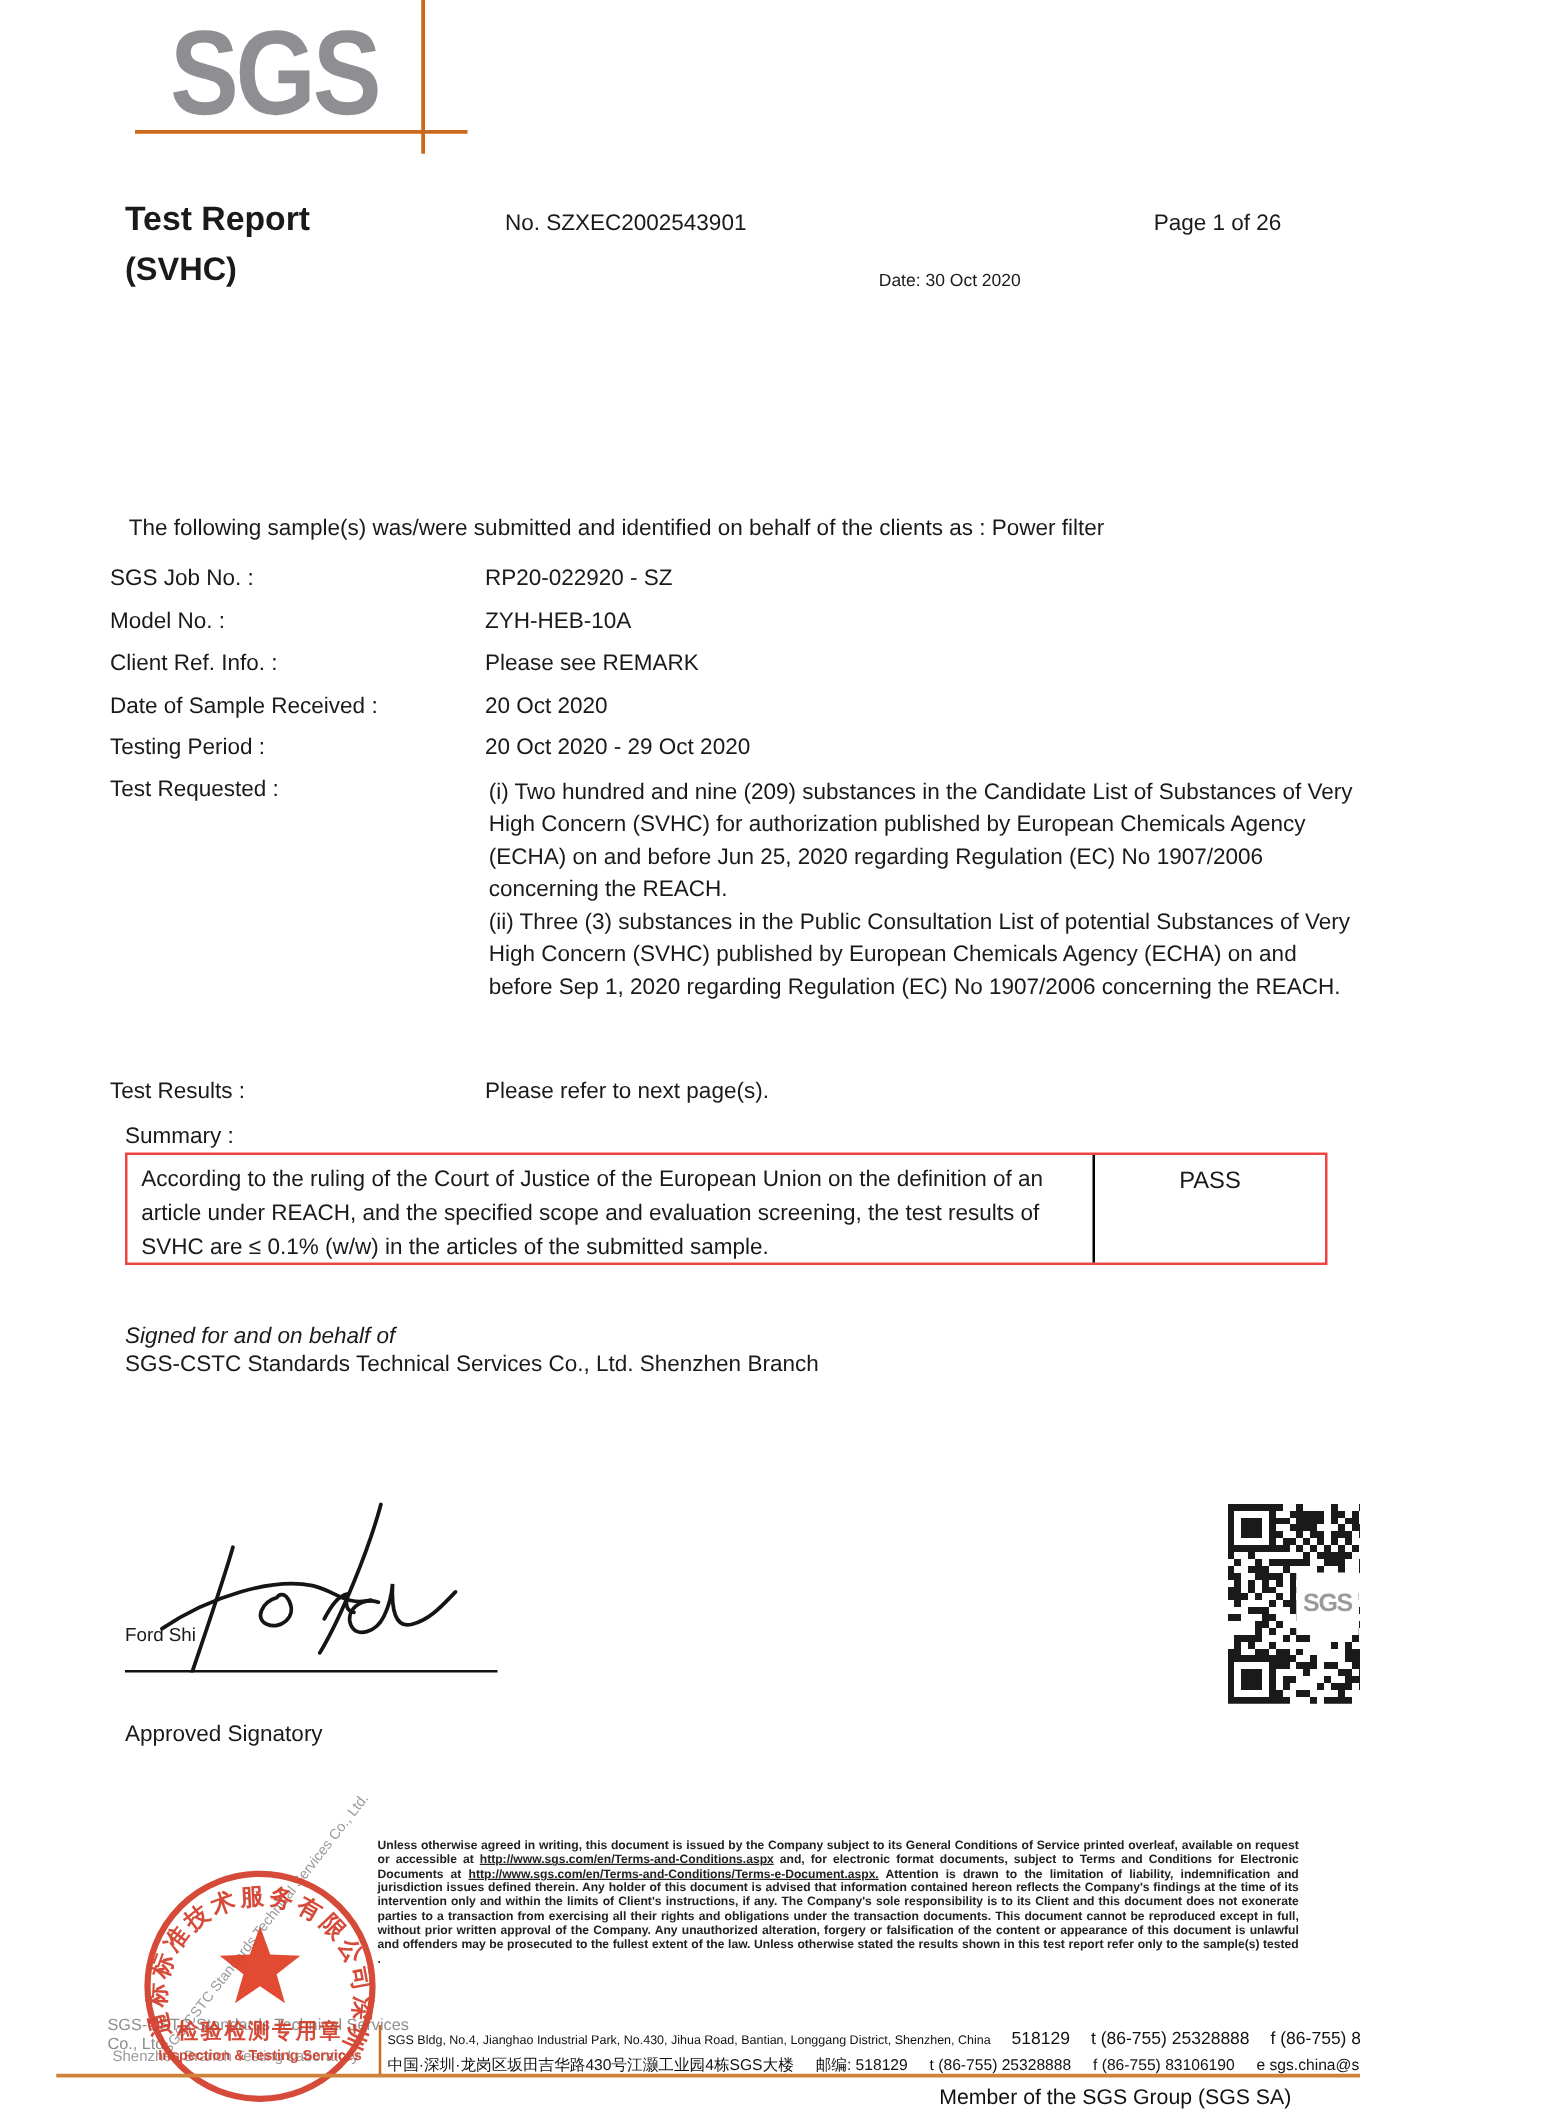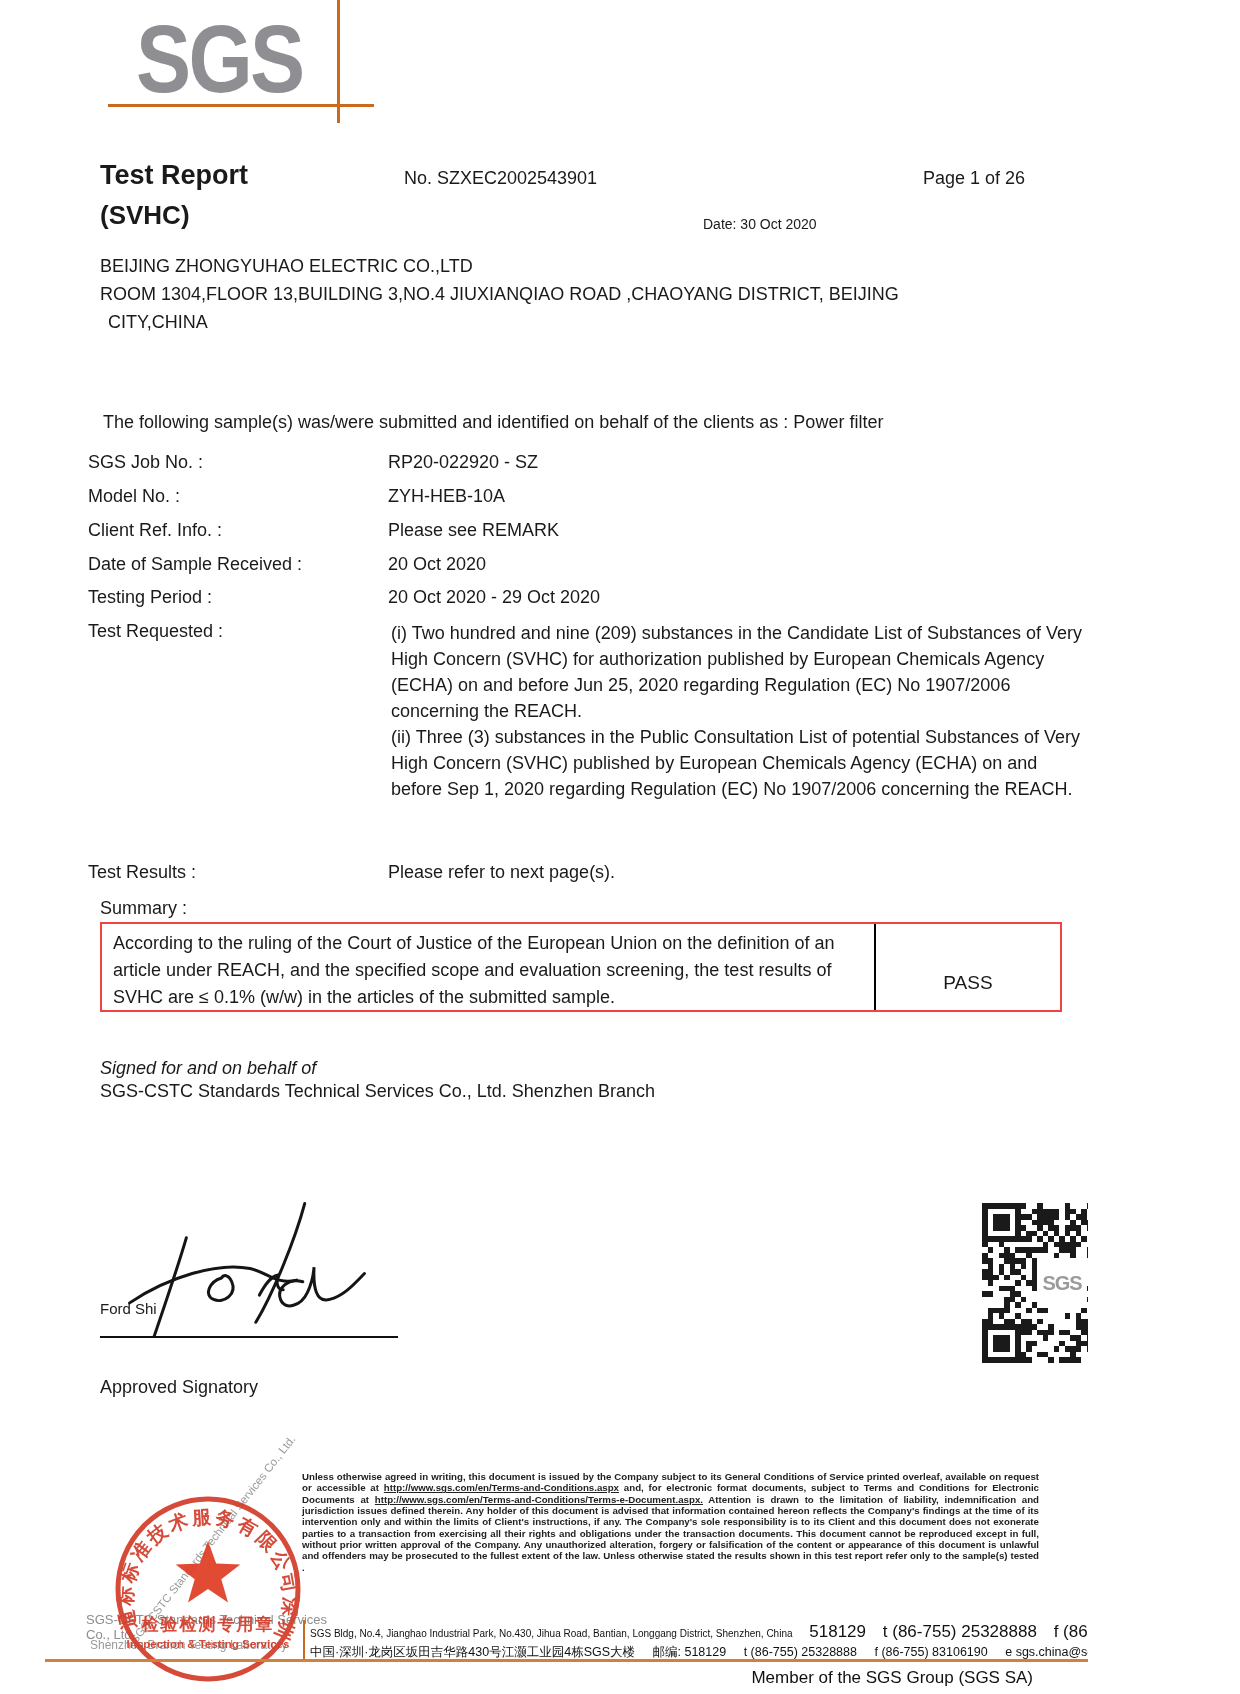--- a/index.html
+++ b/index.html
@@ -27,21 +27,21 @@
 
   .frow  { position:absolute; left:88px; font-size:18px; }
   .fval  { position:absolute; left:388px; font-size:18px; }
   .req-block { position:absolute; left:391px; top:620px; width:700px; font-size:18px; line-height:26px; }
   .req-block p { margin:0; }
 
   .summary-h { position:absolute; left:100px; top:898px; font-size:18px; }
   .summary-box { position:absolute; left:100px; top:922px; width:962px; height:90px;
                  border:2px solid #ef4444; display:flex; }
   .summary-text { width:774px; padding:6px 10px 0 11px; font-size:18px; line-height:27px; border-right:2px solid #000; }
-  .summary-pass { flex:1; text-align:center; font-size:19px;margin-top:48px; }
+  .summary-pass { flex:1; text-align:center; padding-top:10px; font-size:19px; }
 
   .signed1 { position:absolute; left:100px; top:1058px; font-size:18px;font-style:italic; }
   .signed2 { position:absolute; left:100px; top:1081px; font-size:18px; }
 
   .sig-svg  { position:absolute; left:100px; top:1198px; }
   .sig-line { position:absolute; left:100px; top:1336px; width:298px; height:2px; background:#111; }
   .sig-name { position:absolute; left:100px; top:1300px; font-size:15px; }
   .sig-role { position:absolute; left:100px; top:1377px; font-size:18px; }
 
   .qr-wrap { position:absolute; left:982px; top:1203px; width:160px; height:160px; }
@@ -59,46 +59,41 @@
   
   .legal { position:absolute; left:302px; top:1471px; width:737px; font-size:9.7px; line-height:11.35px;
            text-align:justify; color:#222; font-weight:600; }
   .legal a { color:#222; text-decoration:underline; }
   .attention { position:absolute; left:302px; top:1592px; width:737px; font-size:10.3px; line-height:12.5px;
                color:#f09a28; font-weight:700; }
   .attention .em { text-decoration:underline; }
 
   .addr-vline { position:absolute; left:303px; top:1620px; width:2px; height:40px; background:#c96a1e; }
   .addr-row1 { position:absolute; left:310px; top:1622px; width:930px; font-size:10px; color:#111; white-space:nowrap; }
-  .addr-row1 .big { font-size:17px; }
+  .addr-row1 .big { font-size:14px; }
   .addr-row2 { position:absolute; left:310px; top:1644px; width:930px; font-size:12.5px; color:#111; white-space:nowrap; }
   .addr-gap { display:inline-block; width:14px; }
   .foot-rule { position:absolute; left:45px; top:1659px; width:1150px; height:3px; background:#d0813a; }
   .member { position:absolute; right:55px; top:1668px; font-size:17px; color:#111; }
 </style>
 </head>
 <body>
 
 <div class="page">
 
   <div class="logo-text">SGS</div>
   <div class="logo-hline"></div>
   <div class="logo-vline"></div>
 
   <div class="title">Test Report</div>
   <div class="subtitle">(SVHC)</div>
   <div class="rep-no">No. SZXEC2002543901</div>
   <div class="rep-date">Date: 30 Oct 2020</div>
   <div class="rep-page">Page 1 of 26</div>
 
-  <div class="client">
-    <div>BEIJING ZHONGYUHAO ELECTRIC CO.,LTD</div>
-    <div>ROOM 1304,FLOOR 13,BUILDING 3,NO.4 JIUXIANQIAO ROAD ,CHAOYANG DISTRICT, BEIJING</div>
-    <div class="addr2">CITY,CHINA</div>
-  </div>
 
   <div class="intro">The following sample(s) was/were submitted and identified on behalf of the clients as : Power filter</div>
 
   <div class="frow" style="top:452px">SGS Job No. :</div>
   <div class="fval" style="top:452px">RP20-022920 - SZ</div>
 
   <div class="frow" style="top:486px">Model No. :</div>
   <div class="fval" style="top:486px">ZYH-HEB-10A</div>
 
   <div class="frow" style="top:520px">Client Ref. Info. :</div>

